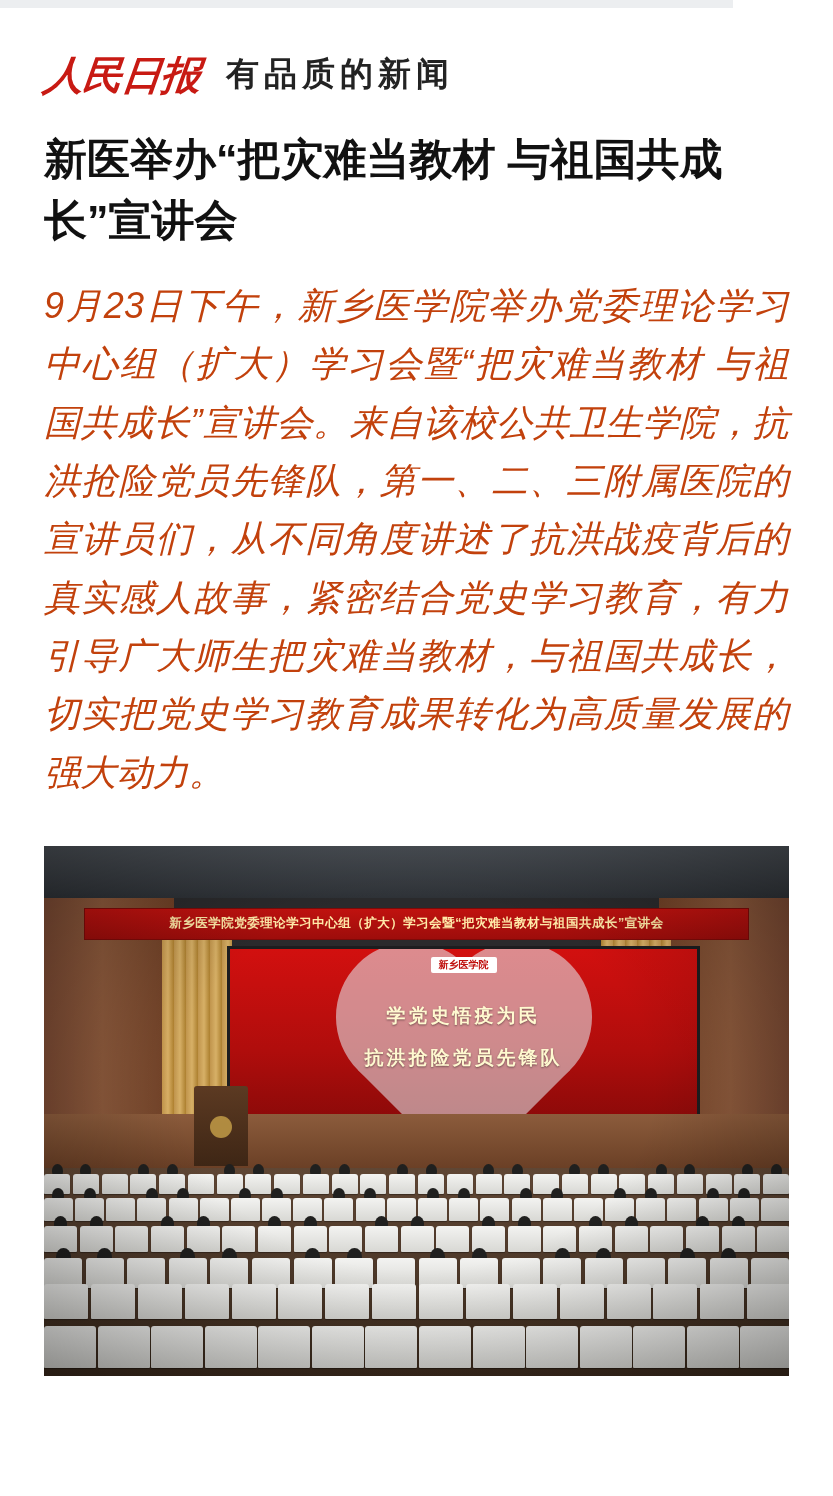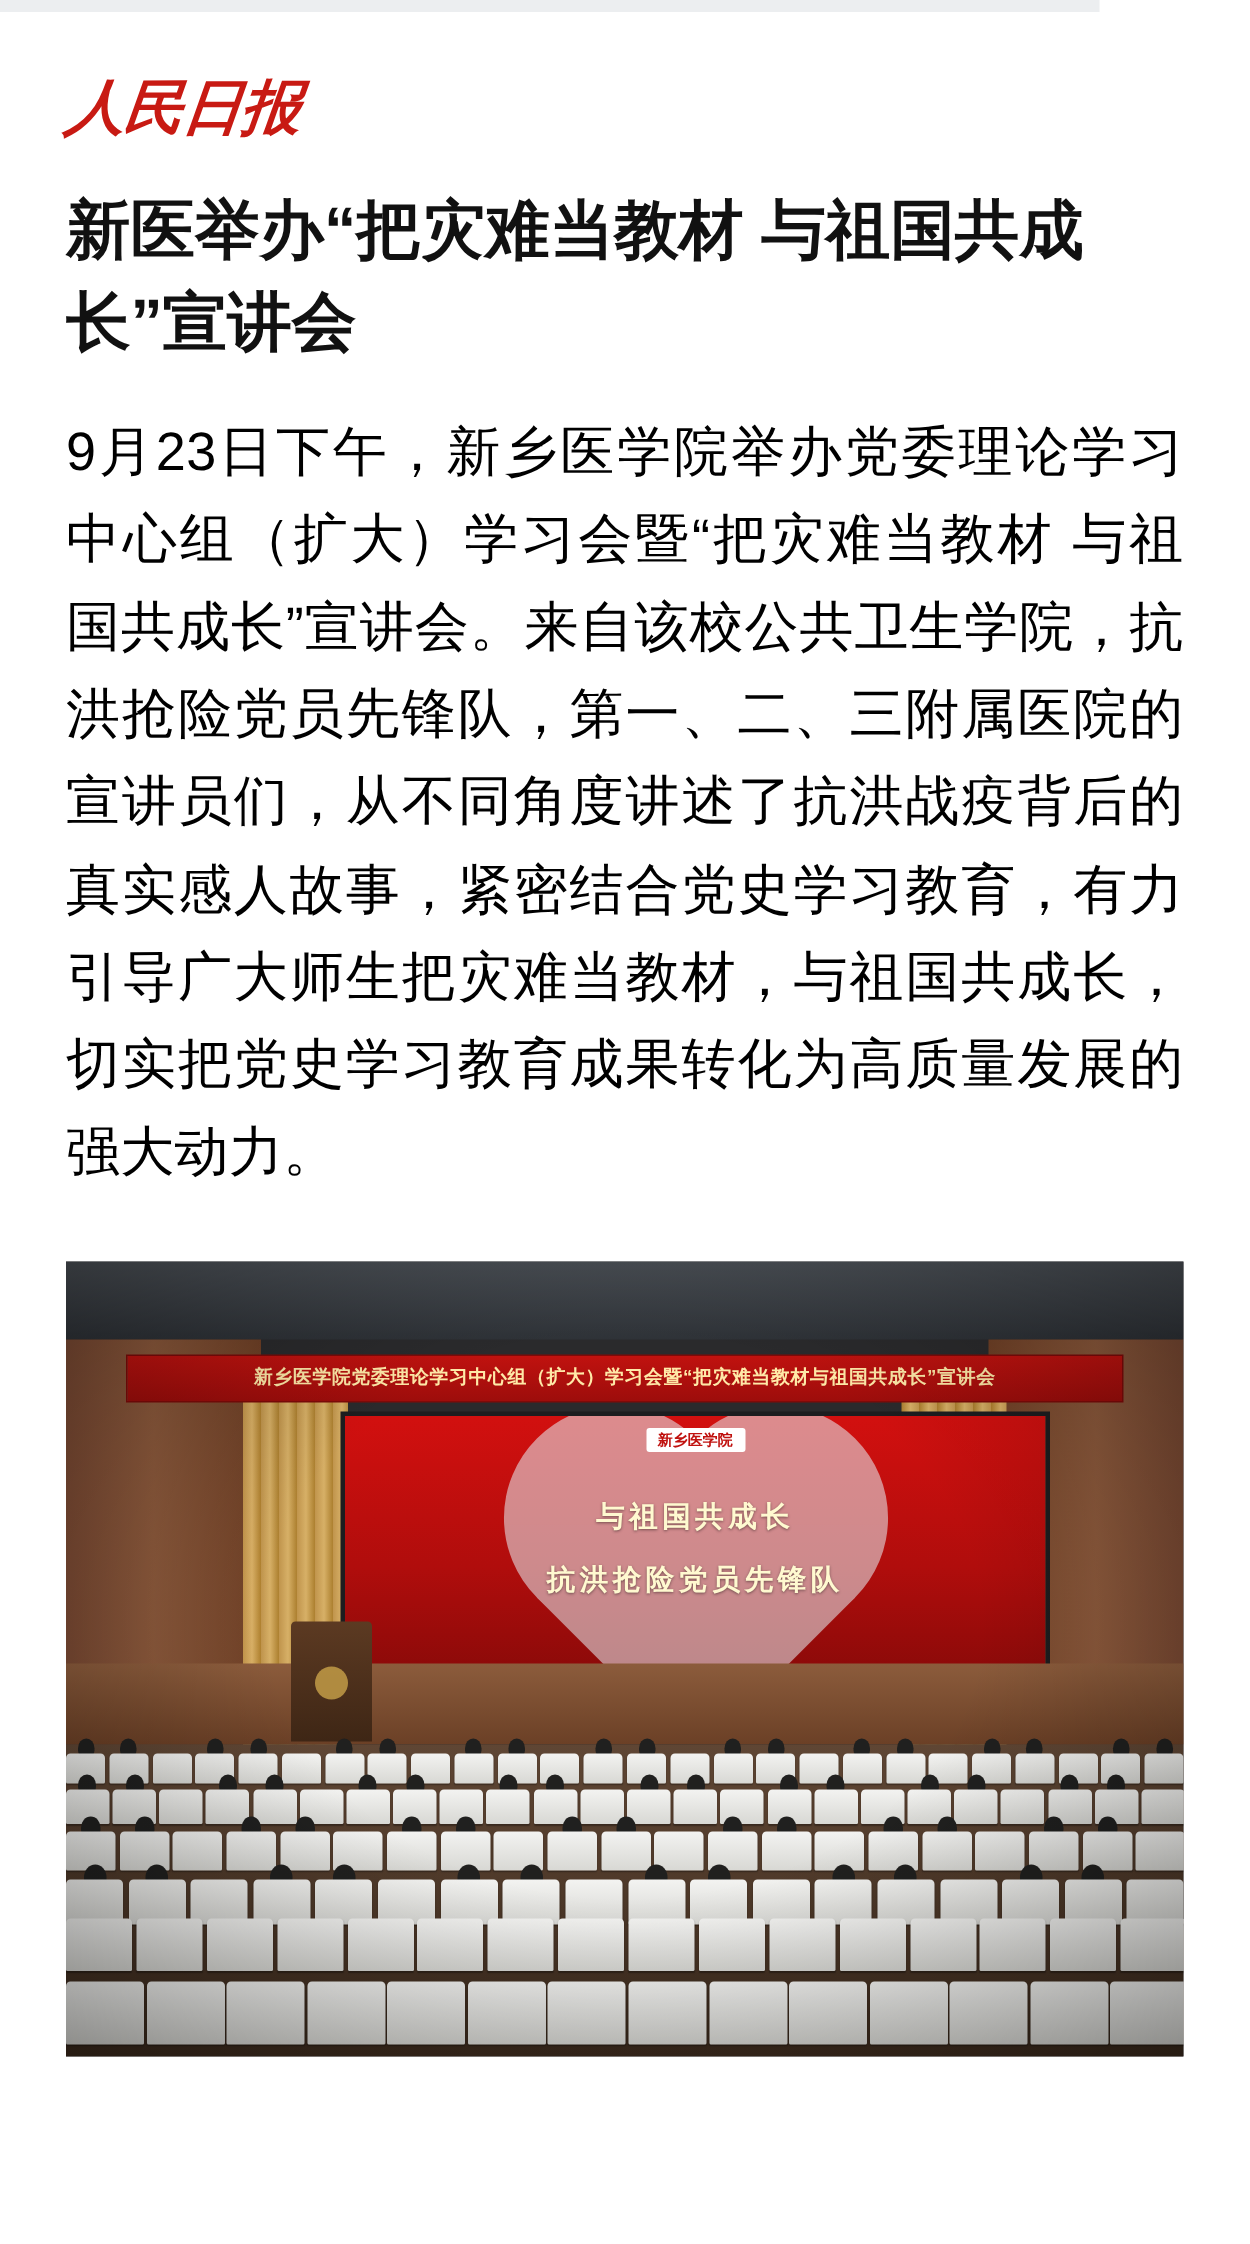--- a/index.html
+++ b/index.html
@@ -78,25 +78,26 @@
     word-break: break-all;
   }
   
   .article-body {
     margin-top: 26px;
   }
   .article-body p {
     margin: 0 0 14px 0;
     font-size: 36px;
     line-height: 1.62;
-    color: #000000;
+    color: #c2410c;
     text-align: justify;
     text-justify: inter-ideograph;
     word-break: break-all;
     letter-spacing: 0.2px;
+    font-style: italic;
   }
   
   .figure {
     margin-top: 44px;
     width: 100%;
   }
   .photo {
     position: relative;
     width: 100%;
     height: 530px;
@@ -217,20 +218,21 @@
 <div class="page">
 
   <div class="top-strip">
     <div class="grey-bar"></div>
   </div>
 
   <div class="content">
 
     <div class="masthead">
       <div class="logo">人民日报</div>
+      <div class="slogan">有品质的新闻</div>
     </div>
 
     <h1 class="headline">新医举办“把灾难当教材 与祖国共成长”宣讲会</h1>
 
     <div class="article-body">
       <p>9月23日下午，新乡医学院举办党委理论学习中心组（扩大）学习会暨“把灾难当教材 与祖国共成长”宣讲会。来自该校公共卫生学院，抗洪抢险党员先锋队，第一、二、三附属医院的宣讲员们，从不同角度讲述了抗洪战疫背后的真实感人故事，紧密结合党史学习教育，有力引导广大师生把灾难当教材，与祖国共成长，切实把党史学习教育成果转化为高质量发展的强大动力。</p>
     </div>
 
     <div class="figure">
       <div class="photo">
@@ -240,21 +242,21 @@
         <div class="curtain-left"></div>
         <div class="curtain-right"></div>
 
         <div class="banner">
           <span>新乡医学院党委理论学习中心组（扩大）学习会暨“把灾难当教材与祖国共成长”宣讲会</span>
         </div>
 
         <div class="screen">
           <div class="heart"></div>
           <div class="scr-logo">新乡医学院</div>
-          <div class="scr-line1">与祖国共成长</div>
+          <div class="scr-line1">学党史悟疫为民</div>
           <div class="scr-line2">抗洪抢险党员先锋队</div>
         </div>
 
         <div class="stage"></div>
         <div class="podium">
           <div class="emblem"></div>
         </div>
         <div class="floor"></div>
         <div class="seats" id="seats">
             <div class="seat-row" style="top: 0px; gap: 3px;">

